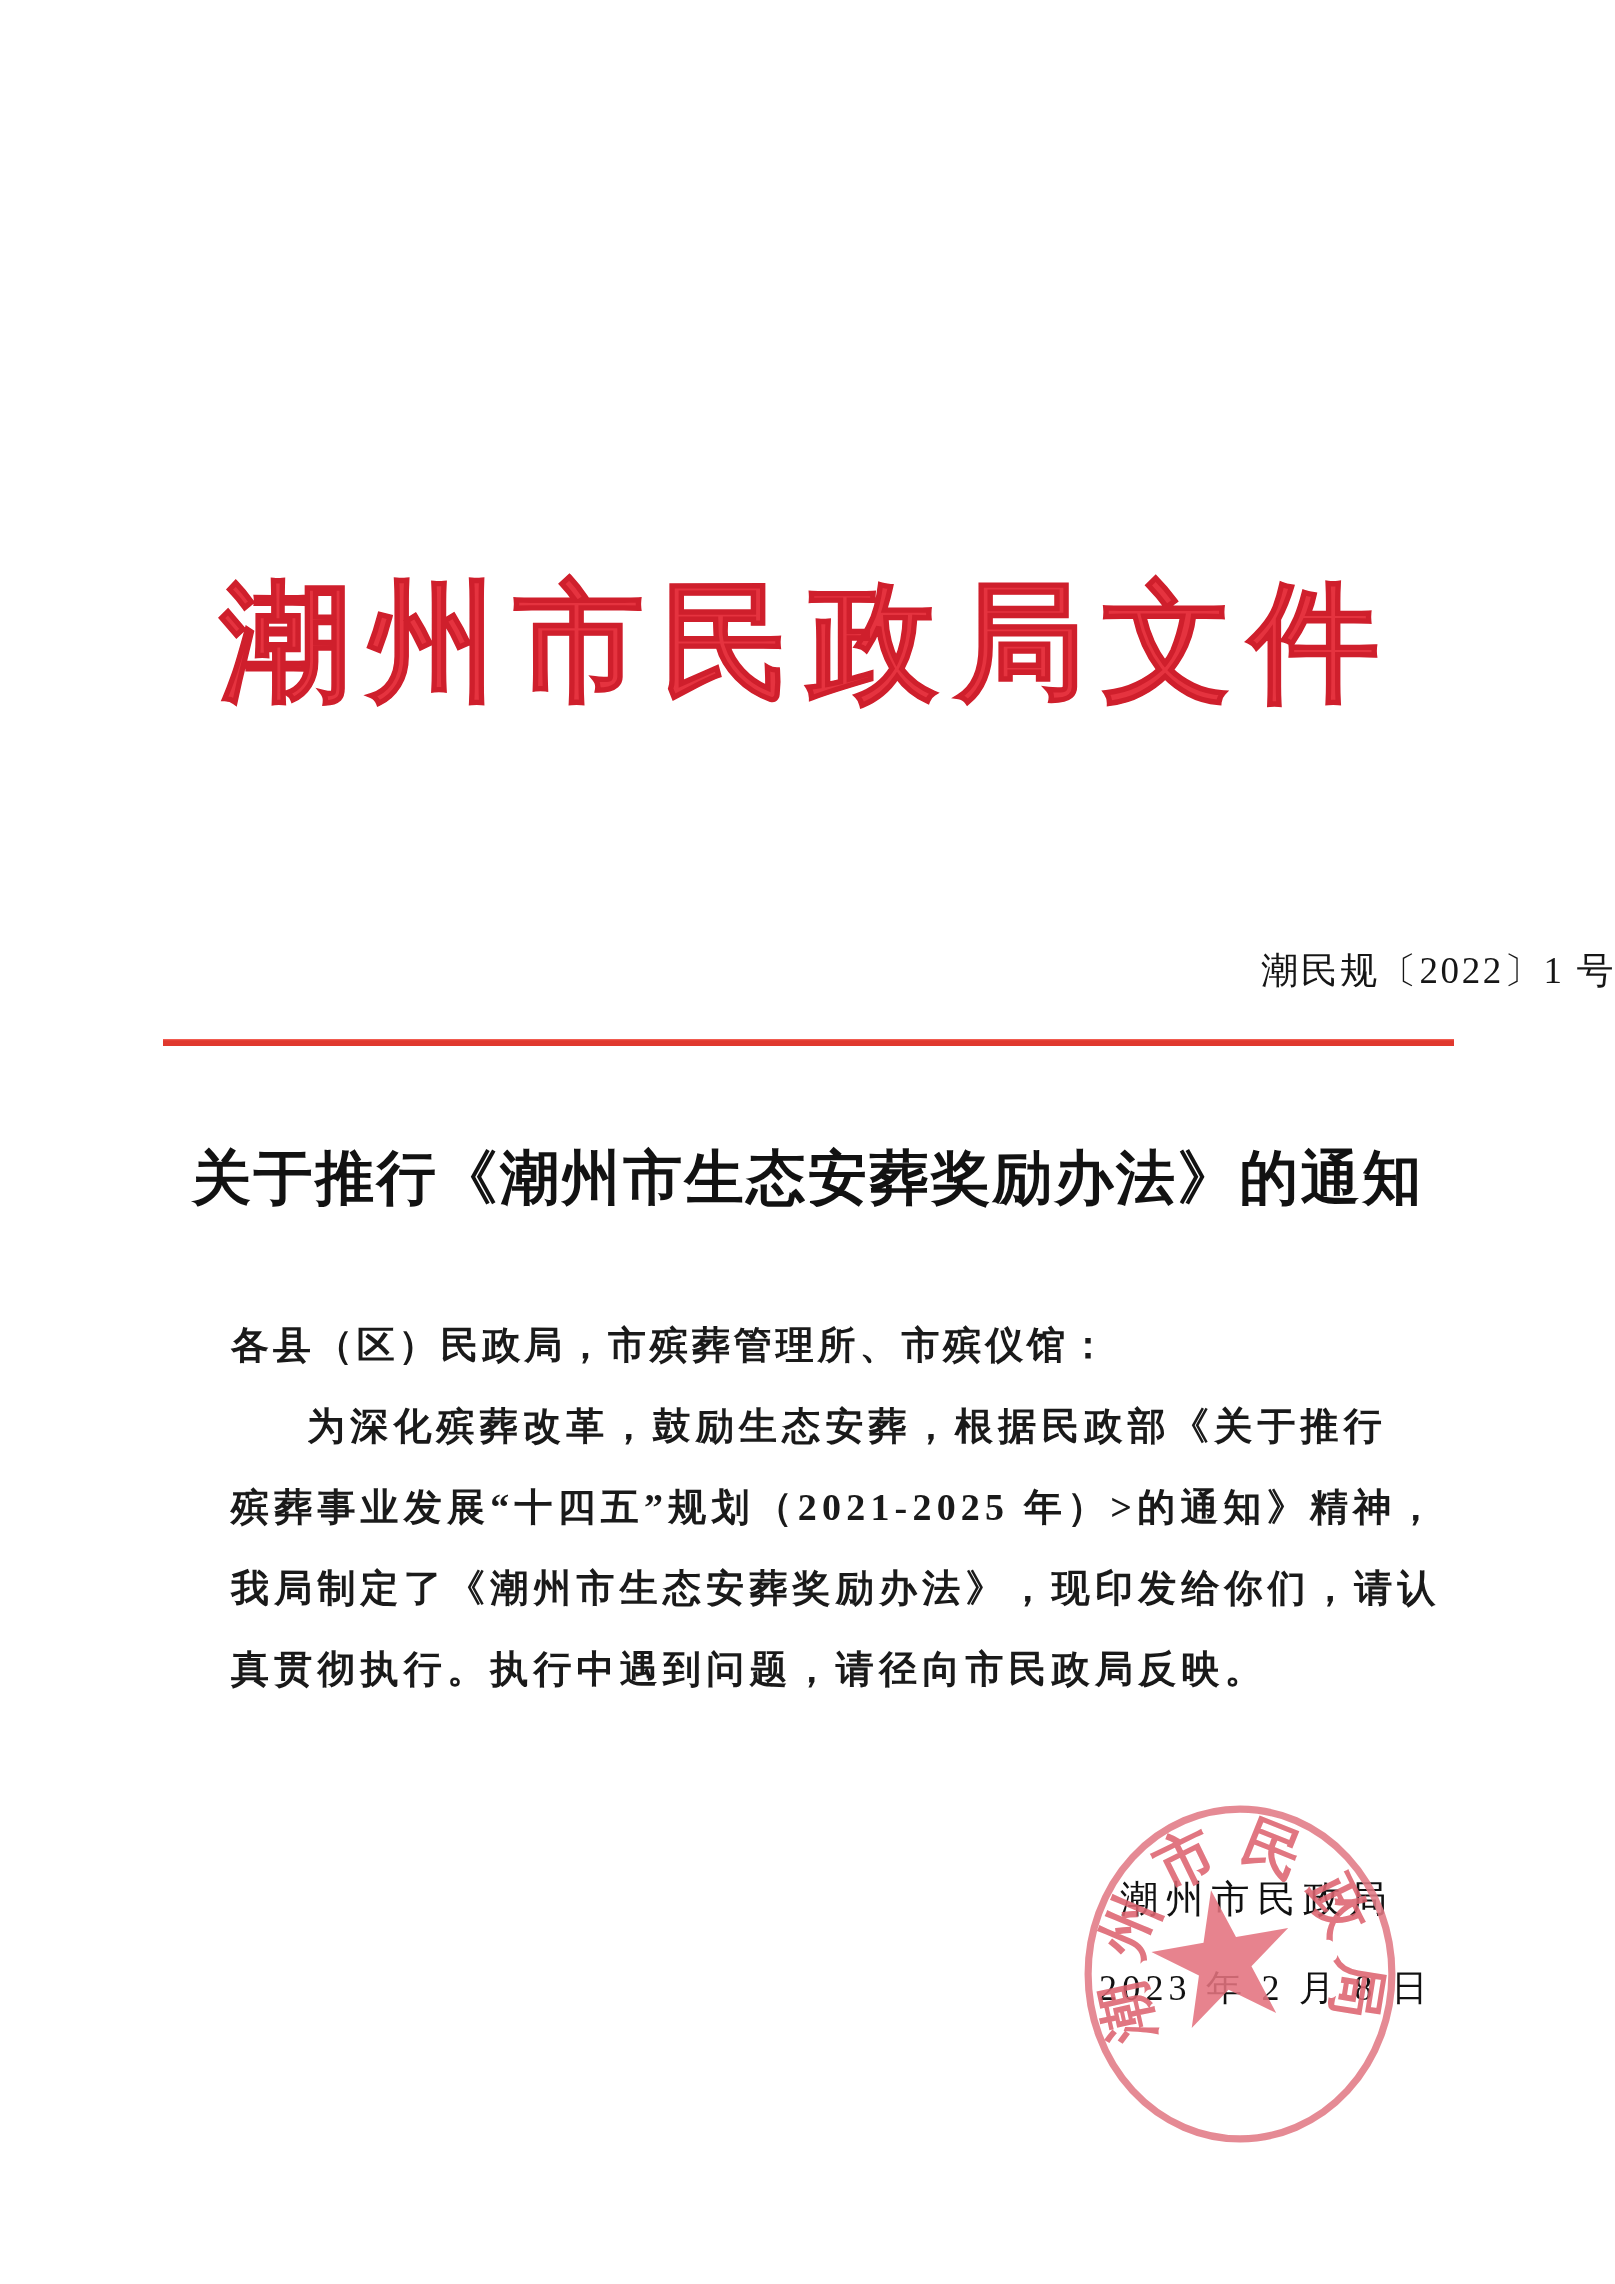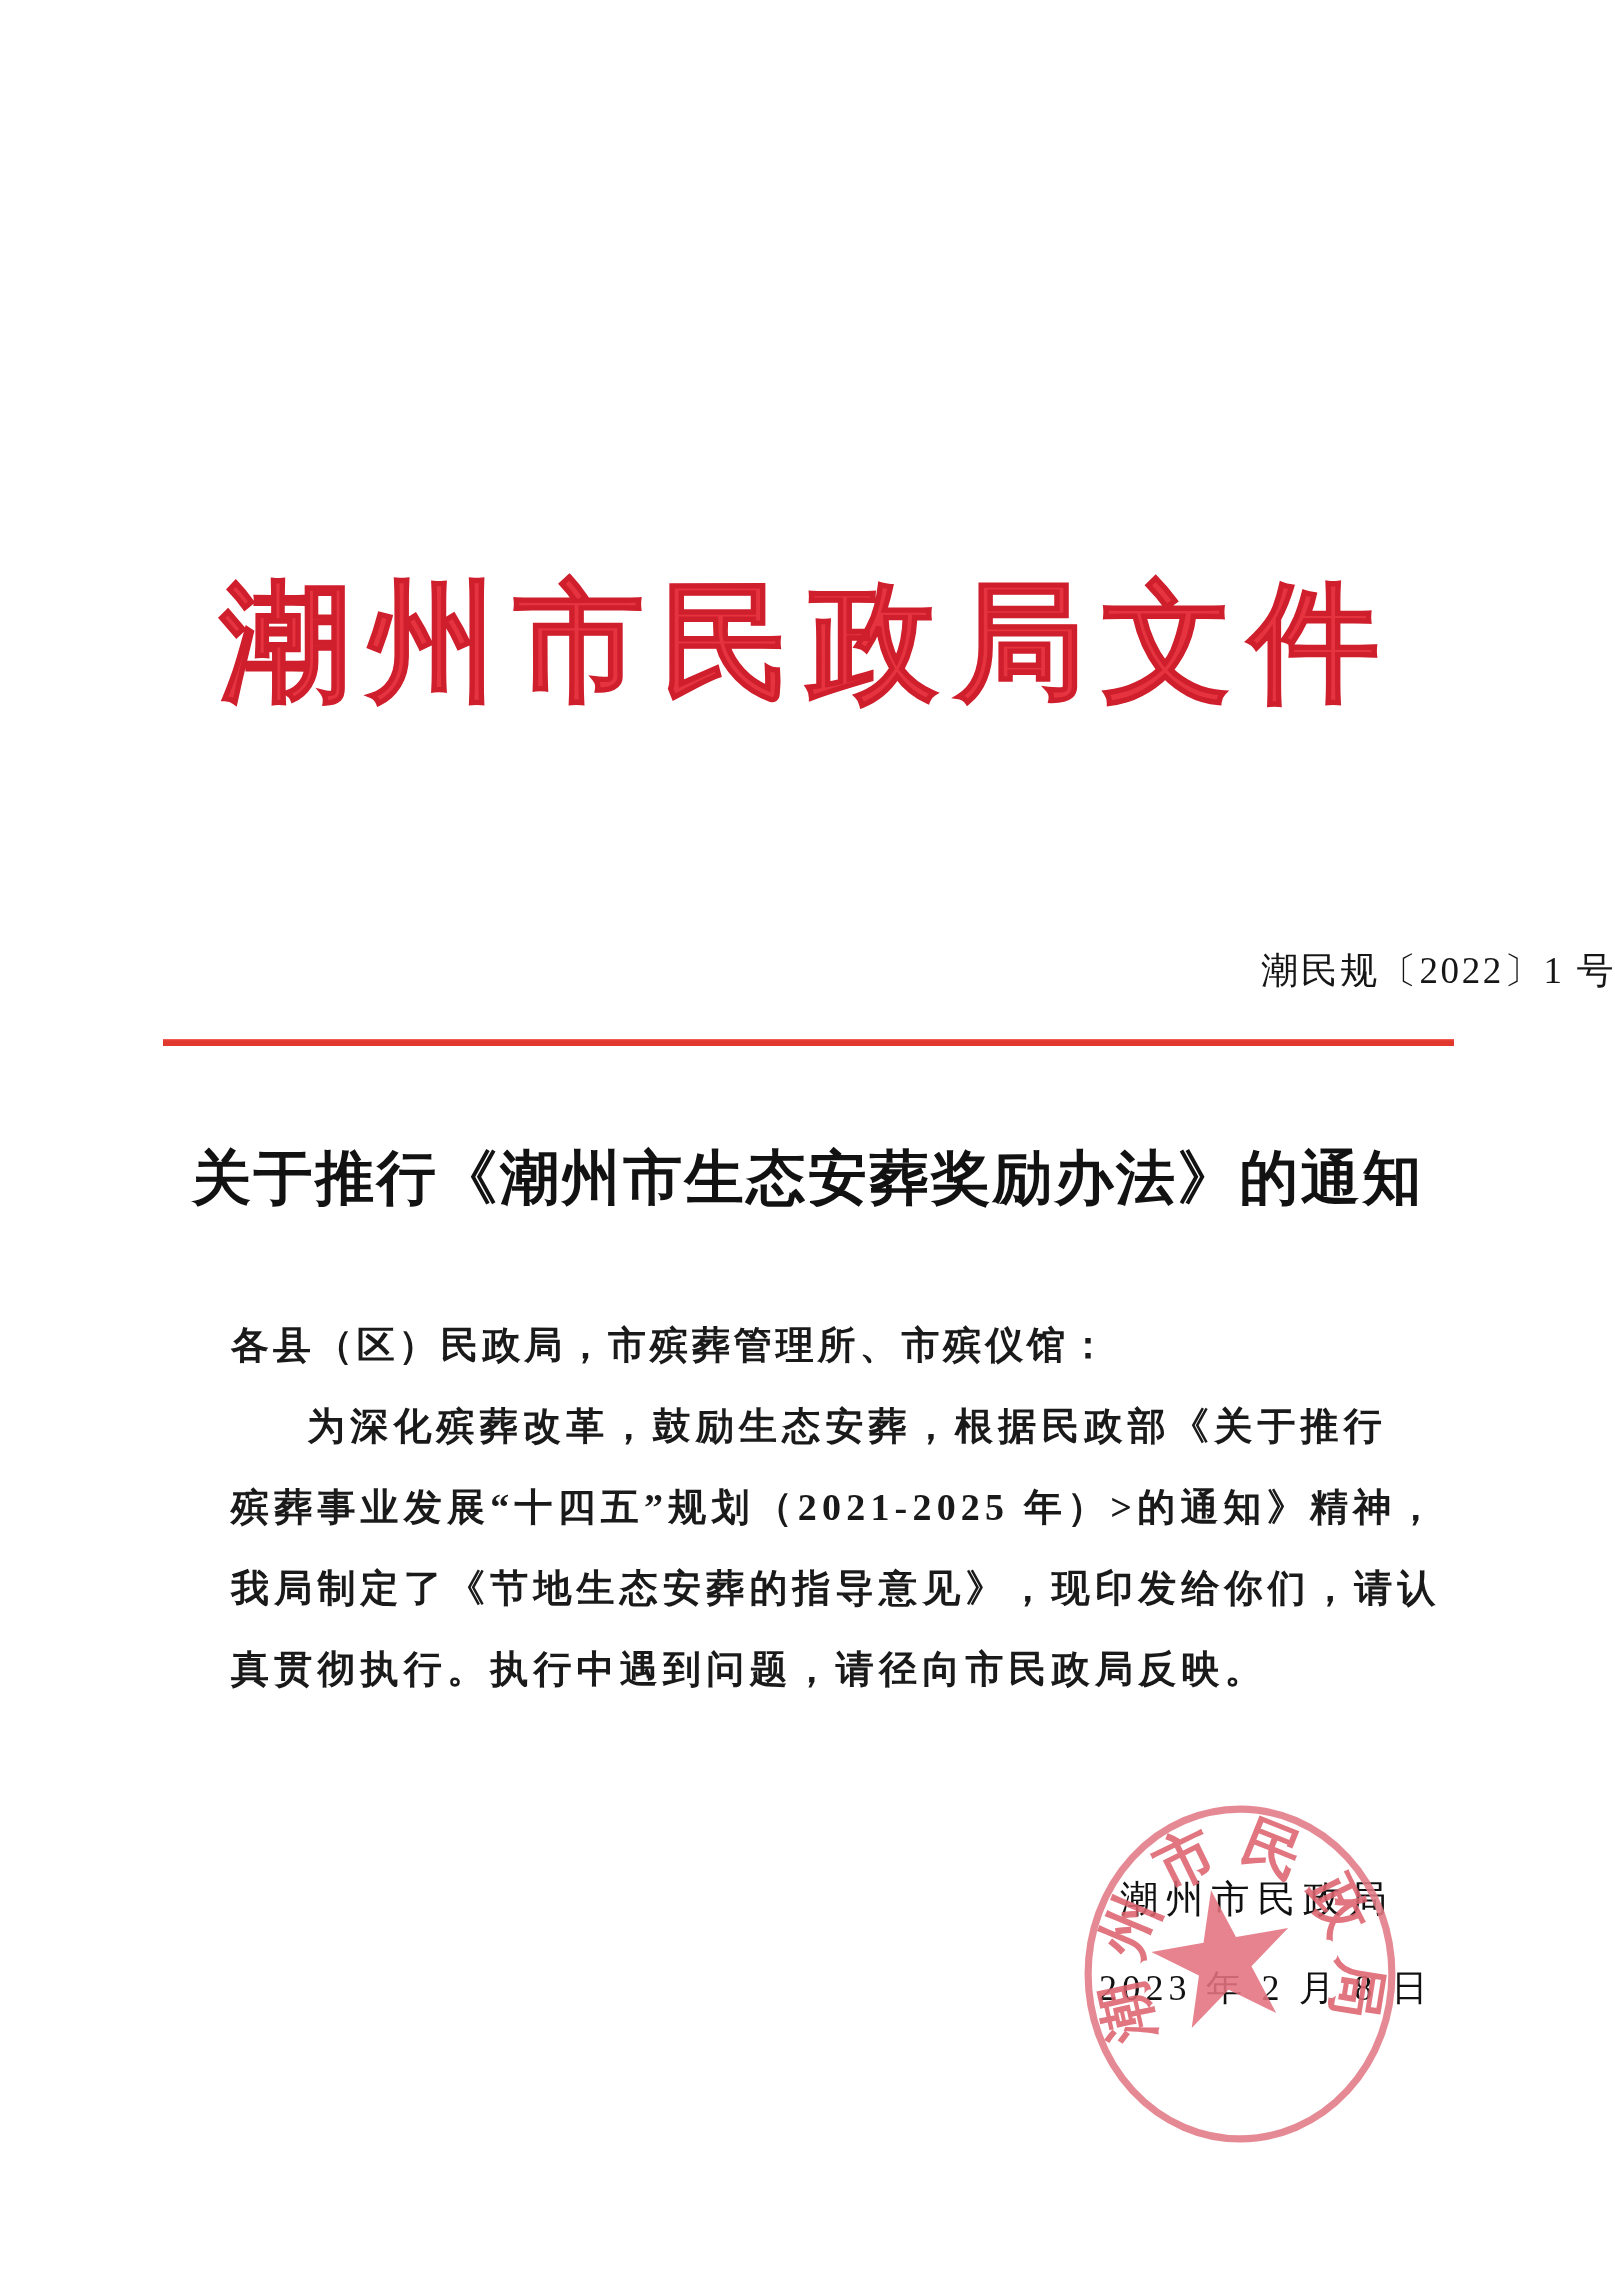--- a/index.html
+++ b/index.html
@@ -143,21 +143,21 @@
   <div class="doc-number">潮民规〔2022〕1 号</div>
 
   <div class="red-rule"></div>
 
   <h1 class="doc-title">关于推行《潮州市生态安葬奖励办法》的通知</h1>
 
   <div class="body-block">
     <div class="body-line salutation">各县（区）民政局，市殡葬管理所、市殡仪馆：</div>
     <div class="body-line indent">为深化殡葬改革，鼓励生态安葬，根据民政部《关于推行</div>
     <div class="body-line">殡葬事业发展“十四五”规划（2021-2025 年）&gt;的通知》精神，</div>
-    <div class="body-line">我局制定了《节地生态安葬的指导意见》，现印发给你们，请认</div>
+    <div class="body-line">我局制定了《潮州市生态安葬奖励办法》，现印发给你们，请认</div>
     <div class="body-line">真贯彻执行。执行中遇到问题，请径向市民政局反映。</div>
   </div>
 
   <div class="sig-org">潮州市民政局</div>
 
   <div class="sig-date">2023 年 2 月 8 日</div>
 
   <svg class="seal" viewBox="0 0 500 540" aria-hidden="true">
 
     <ellipse cx="250" cy="270" rx="233" ry="253" fill="none" stroke="#e27b86" stroke-width="11"></ellipse>

